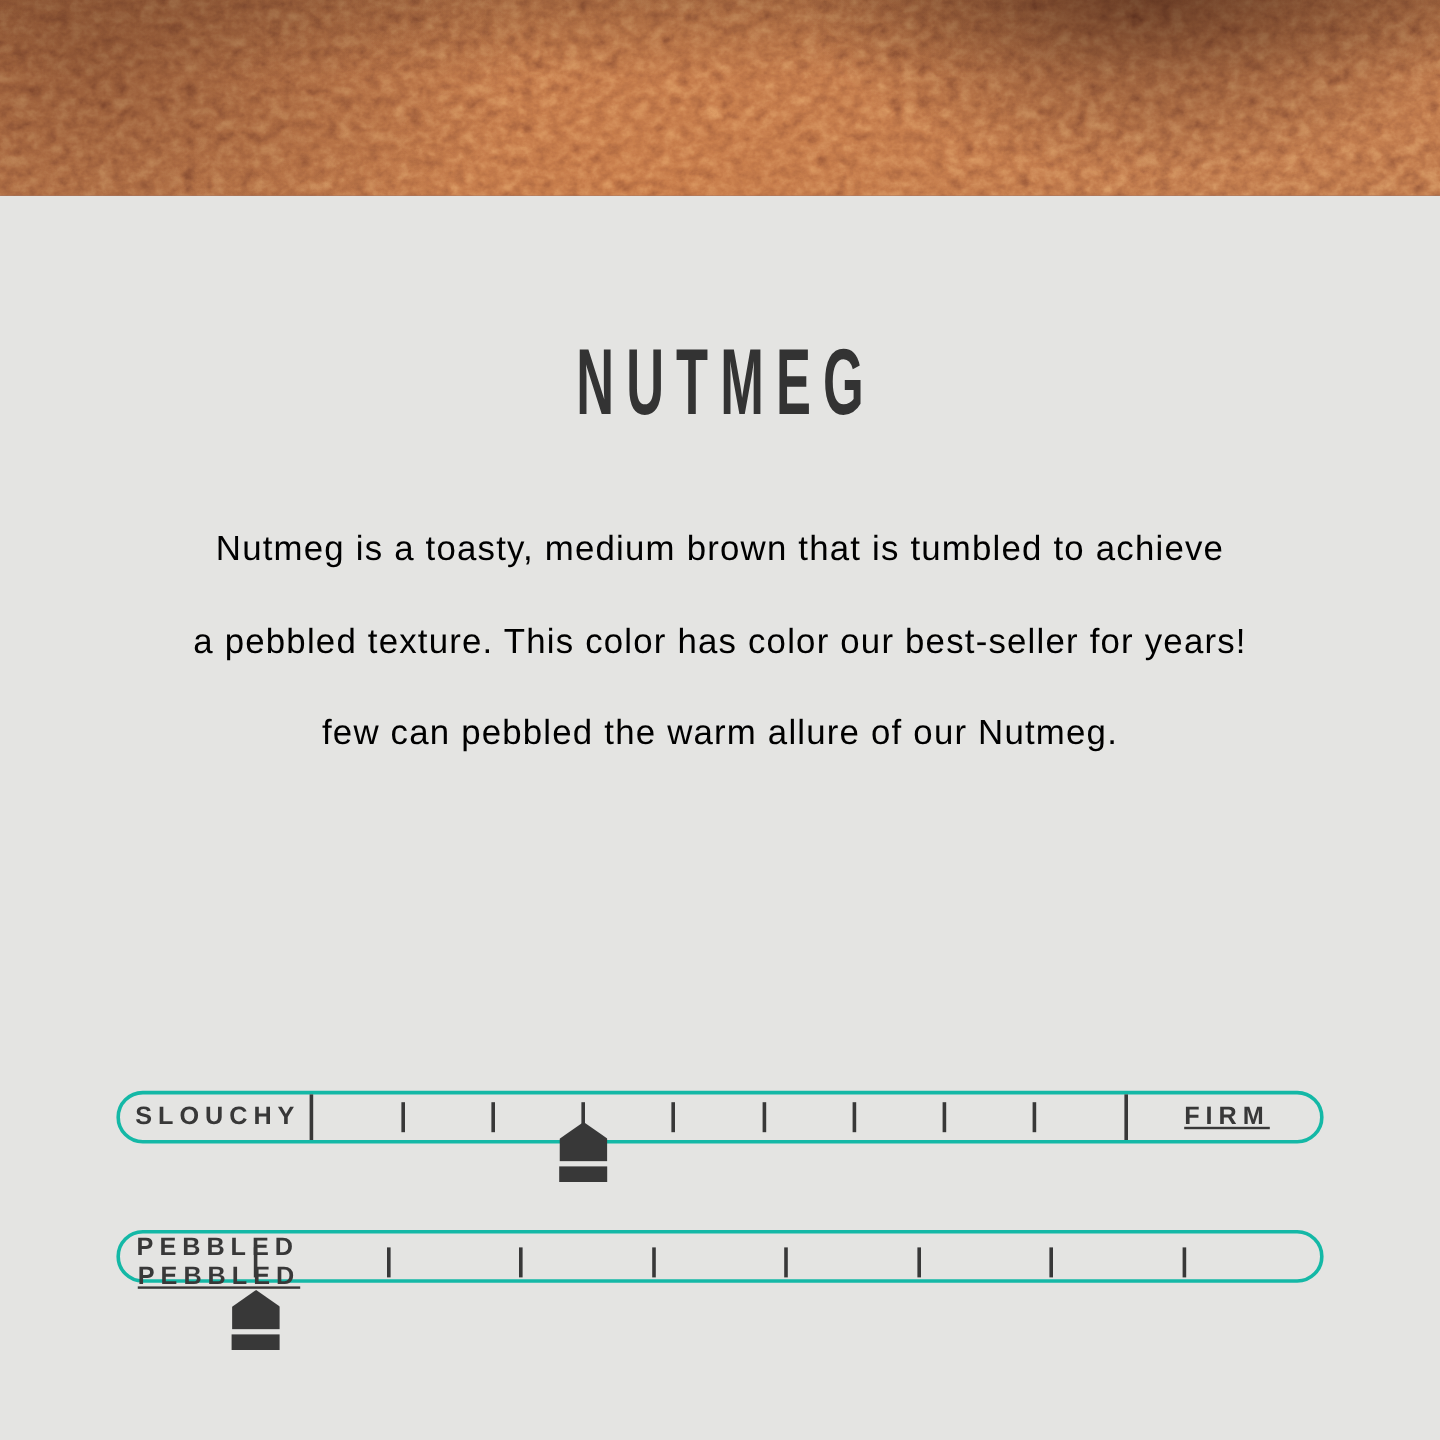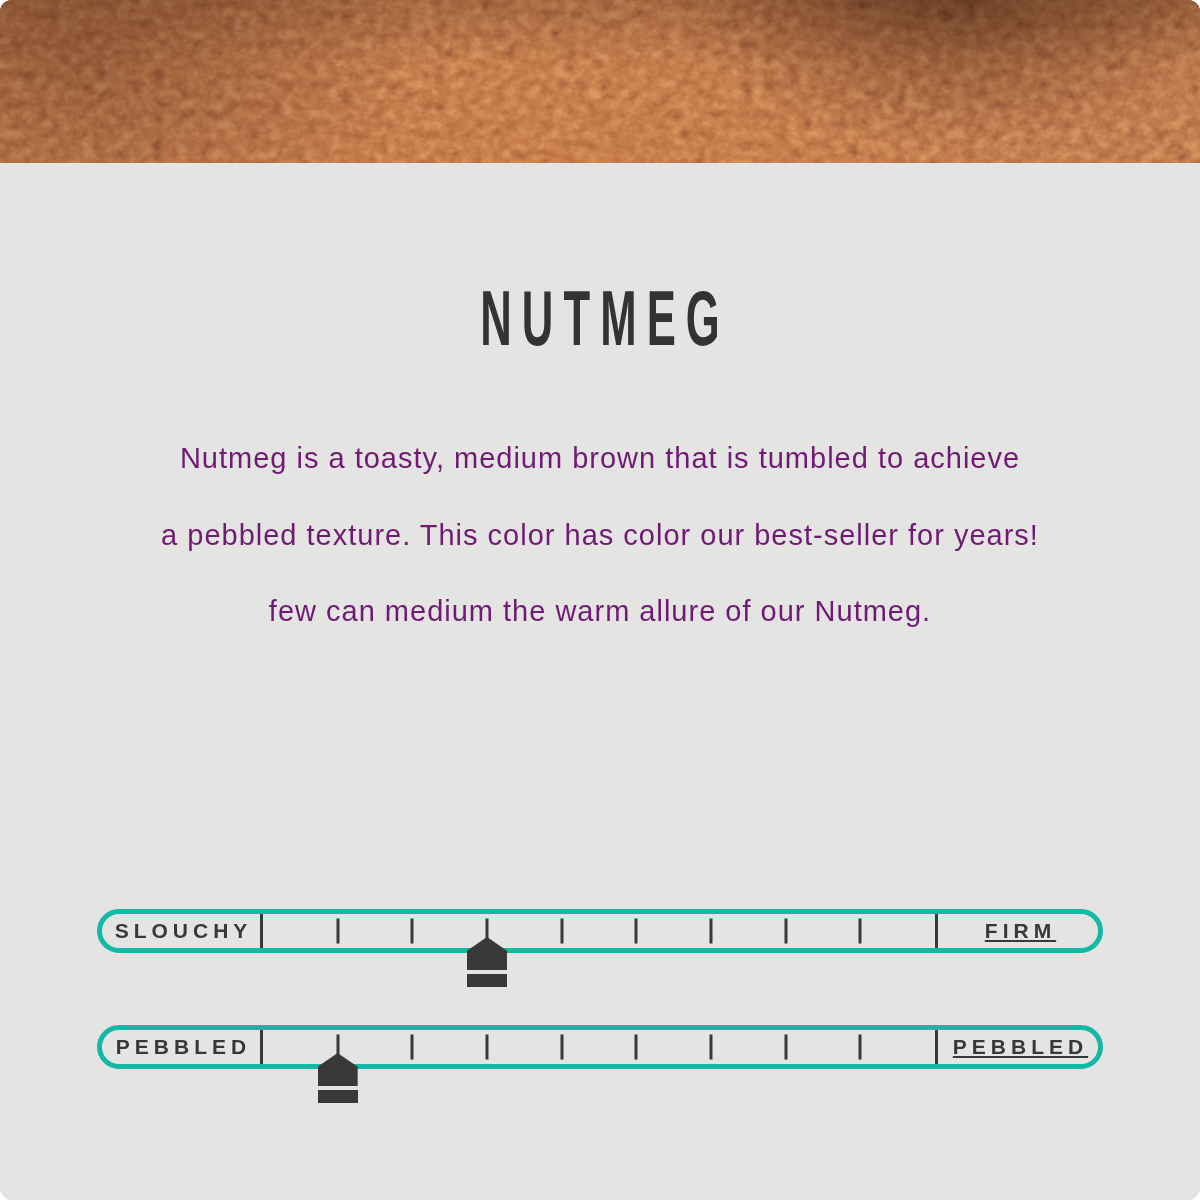--- a/index.html
+++ b/index.html
@@ -1,20 +1,19 @@
 <!DOCTYPE html>
 <html><head>
 <meta charset="utf-8">
 <style>
   html,body{margin:0;padding:0;}
   .canvas{
     position:relative;width:1200px;height:1200px;
     background:#e4e4e2;overflow:hidden;
     font-family:"Liberation Sans",sans-serif;
-    border-radius:12px;
   }
   
   .leather-band{
     position:absolute;top:0;left:0;width:1200px;height:163px;
     background:#7c3012;
   }
   .leather-band svg{position:absolute;inset:0;width:100%;height:100%;display:block;}
   .leather-shading{
     position:absolute;inset:0;
     background:
@@ -29,33 +28,33 @@
     display:flex;align-items:center;justify-content:center;
   }
   .title-inner{
     font-size:78px;font-weight:bold;color:#333333;line-height:1;
     letter-spacing:18px;padding-left:18px;white-space:nowrap;
     transform:scaleX(0.56);
   }
   
   .description{
     position:absolute;top:420px;left:0;width:100%;
-    text-align:center;color:#701a75;
+    text-align:center;color:#000000;
   }
   .desc-line{
     font-size:29px;line-height:76.5px;letter-spacing:1px;white-space:nowrap;
   }
   
   .slider{
     position:absolute;left:97px;width:1006px;height:44px;
     display:flex;box-sizing:border-box;
-    border:5px solid #14b8a6;border-radius:24px;
+    border:3px solid #14b8a6;border-radius:24px;
   }
   .slider.first{top:909px;}
-  .slider.second{top:1025px;}
+  .slider.second{top:1025px;flex-direction:column;}
   .cap{
     display:flex;align-items:center;justify-content:center;
     font-weight:bold;font-size:21px;letter-spacing:5px;color:#383838;
     box-sizing:border-box;padding-left:5px;white-space:nowrap;
   }
   .cap.left{width:158px;}
   .cap.right{width:160px;text-decoration:underline;}
   .track{
     flex:1;position:relative;
     border-left:3px solid #383838;border-right:3px solid #383838;
@@ -100,21 +99,21 @@
     <div class="leather-shading"></div>
   </div>
 
   <h1 class="title">
     <span class="title-inner">NUTMEG</span>
   </h1>
 
   <div class="description">
     <div class="desc-line">Nutmeg is a toasty, medium brown that is tumbled to achieve</div>
     <div class="desc-line">a pebbled texture. This color has color our best-seller for years!</div>
-    <div class="desc-line">few can medium the warm allure of our Nutmeg.</div>
+    <div class="desc-line">few can pebbled the warm allure of our Nutmeg.</div>
   </div>
 
   <div class="slider first">
     <div class="cap left">SLOUCHY</div>
     <div class="track">
       <div class="marker" style="left: 33.3333%;">
         <div class="marker-head"></div>
         <div class="marker-bar"></div>
       </div>
     <div class="tick" style="left: 11.1111%;"></div>

